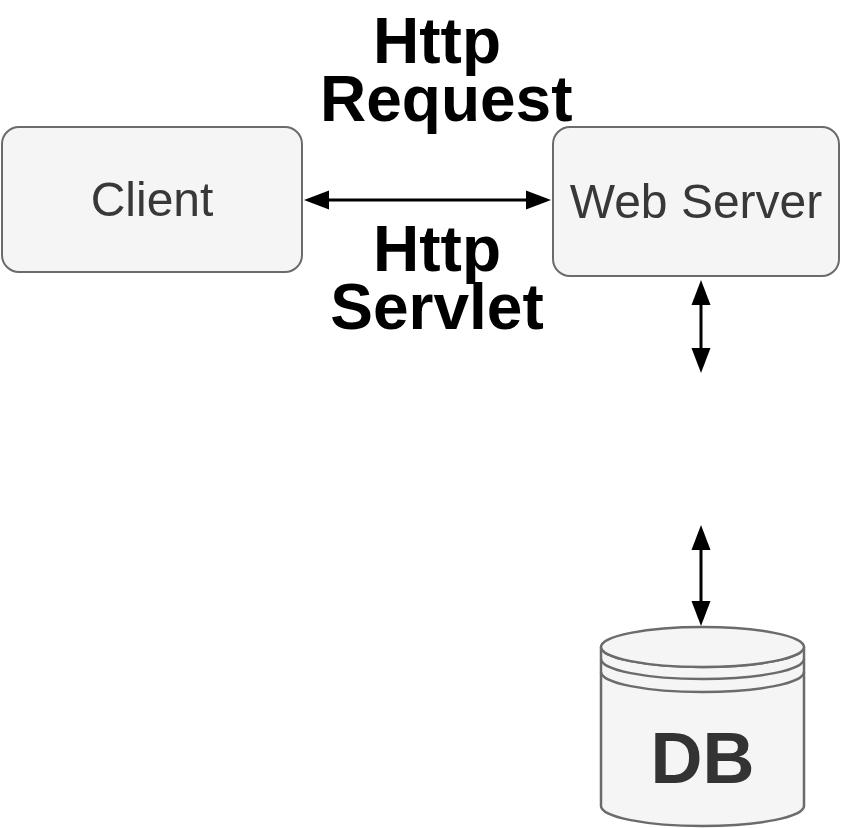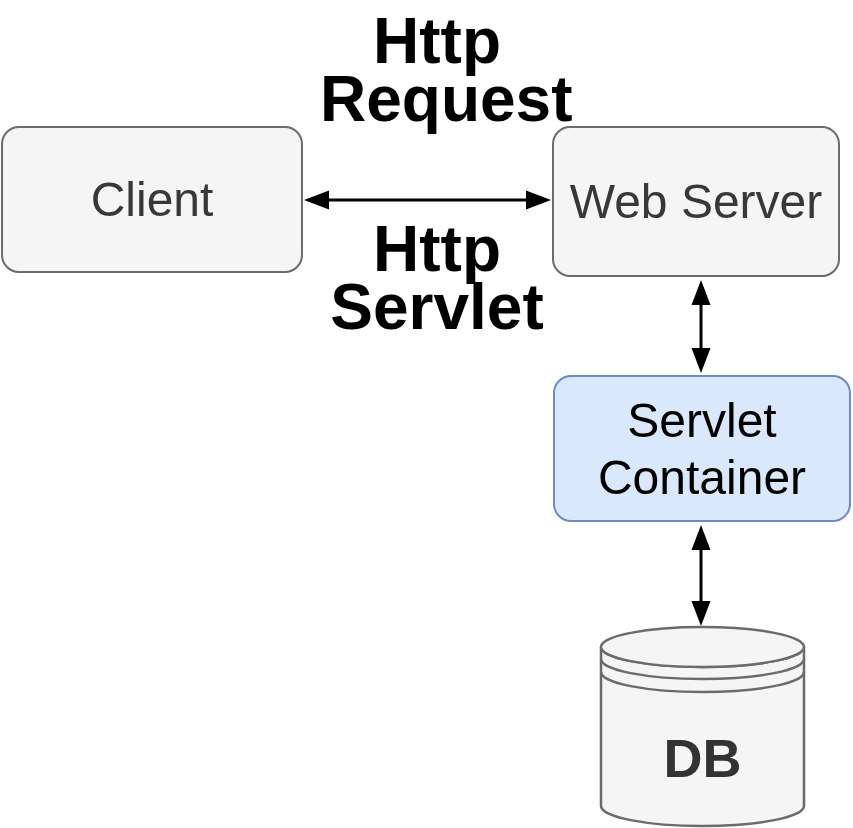--- a/index.html
+++ b/index.html
@@ -76,21 +76,21 @@
     left: 310px; top: 220px;
     width: 254px;
   }
   .db-label {
     position: absolute;
     left: 601px; top: 727px;
     width: 203px;
     text-align: center;
     color: #333333;
     font-weight: 700;
-    font-size: 54px;
+    font-size: 72px;
     line-height: 62px;
     z-index: 2;
   }
 </style>
 </head>
 <body>
 
 <div class="canvas">
 
   <svg class="overlay" viewBox="0 0 853 828">
@@ -122,23 +122,20 @@
   </svg>
 
   <div class="node gray node-client">
     <span>Client</span>
   </div>
 
   <div class="node gray node-web-server">
     <span>Web Server</span>
   </div>
 
-  <div class="node blue node-servlet-container">
-    <span>Servlet Container</span>
-  </div>
 
   <div class="edge-label label-http-request">Http Request</div>
 
   <div class="edge-label label-http-response">Http Servlet</div>
 
   <div class="db-label">DB</div>
 
 </div>
 
 </body></html>

